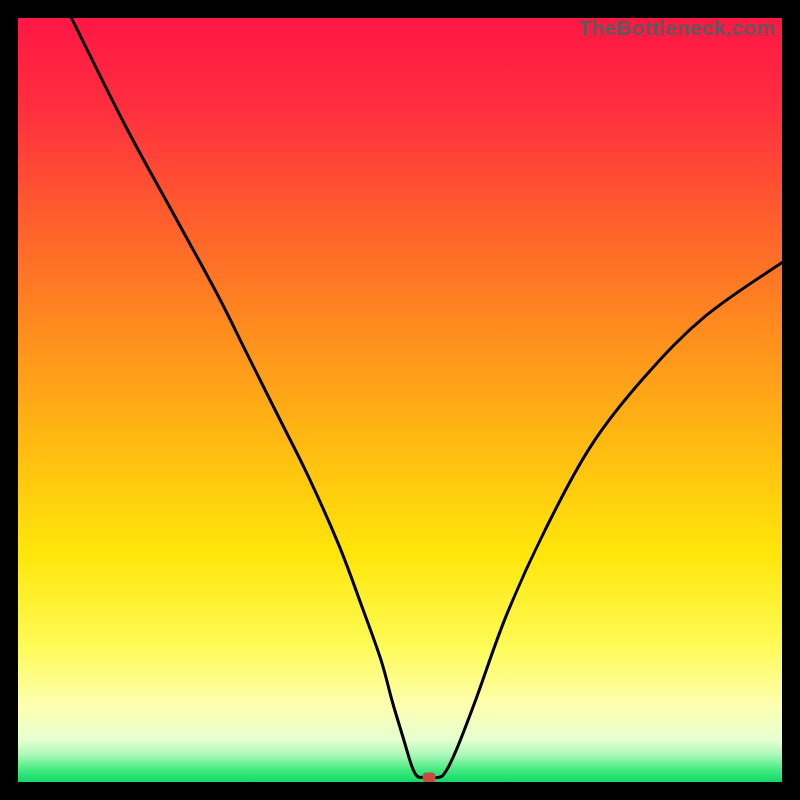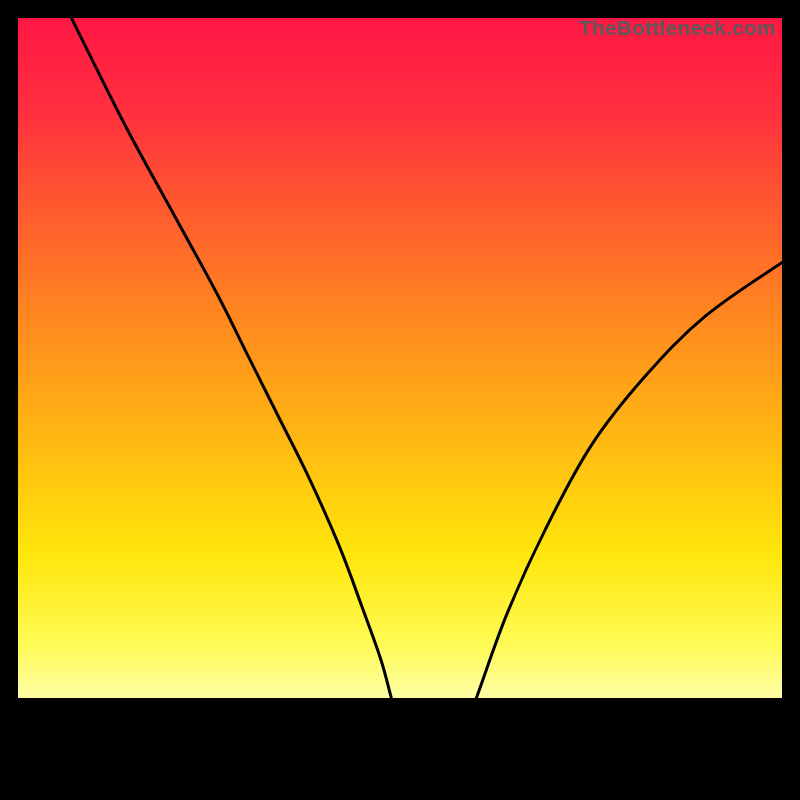--- a/index.html
+++ b/index.html
@@ -9,21 +9,21 @@
     height: 800px;
     background: #000;
     position: relative;
     font-family: Arial, Helvetica, sans-serif;
   }
   .frame {
     position: absolute;
     left: 18px;
     top: 18px;
     width: 764px;
-    height: 680px;
+    height: 764px;
     background: #5eead4;
     overflow: hidden;
   }
   .watermark {
     position: absolute;
     top: -2px;
     right: 6px;
     font-size: 21px;
     font-weight: 600;
     color: #5a5a5a;

